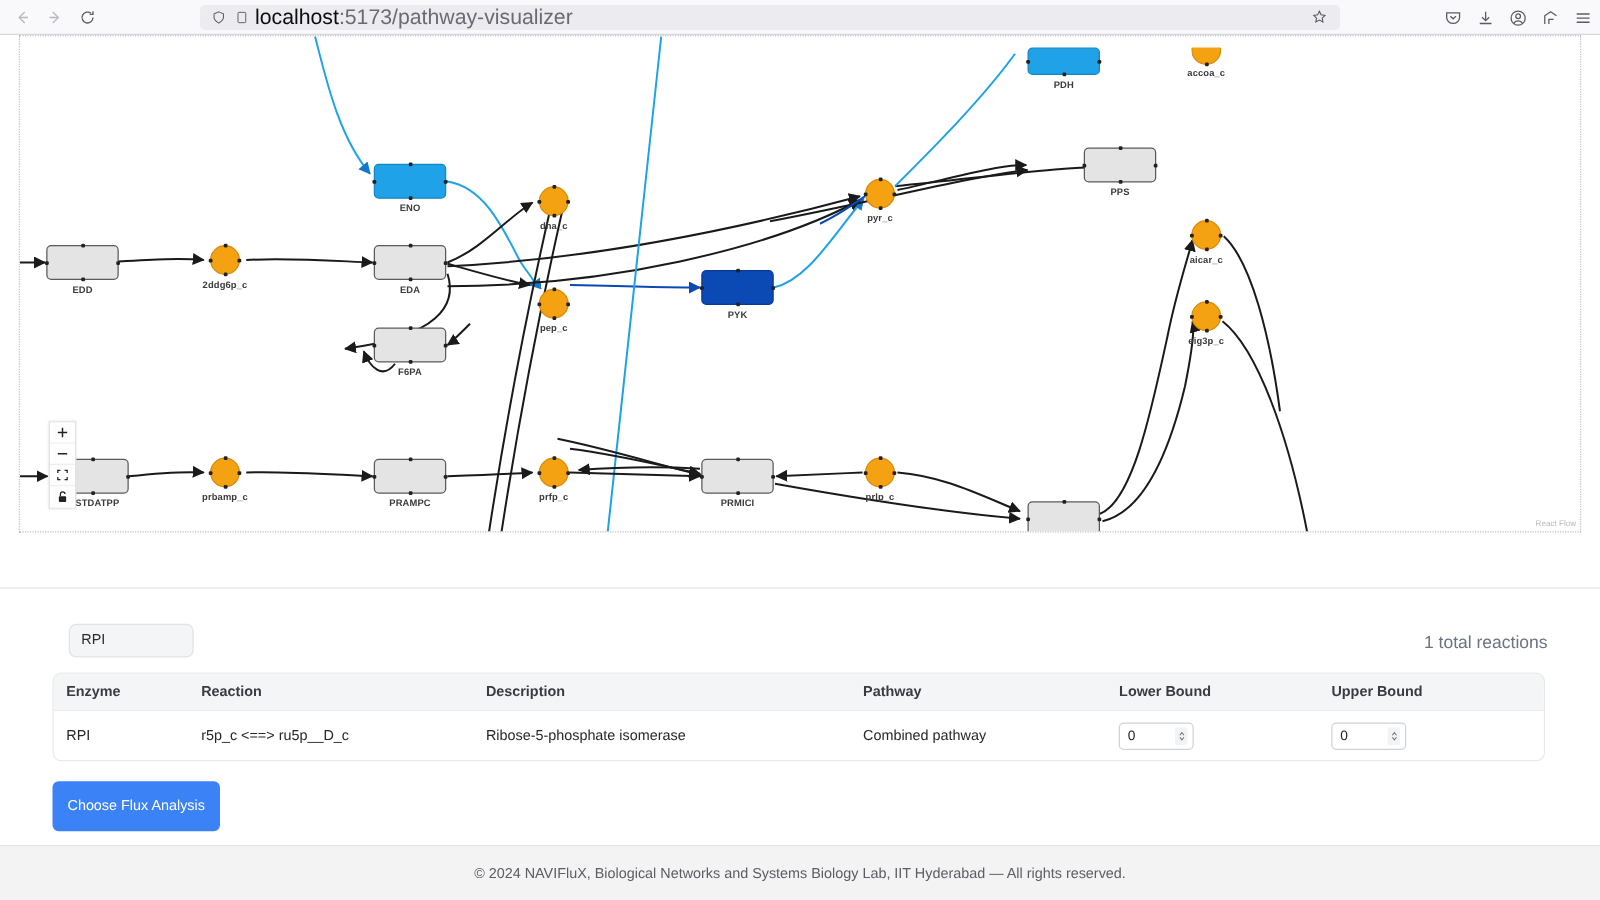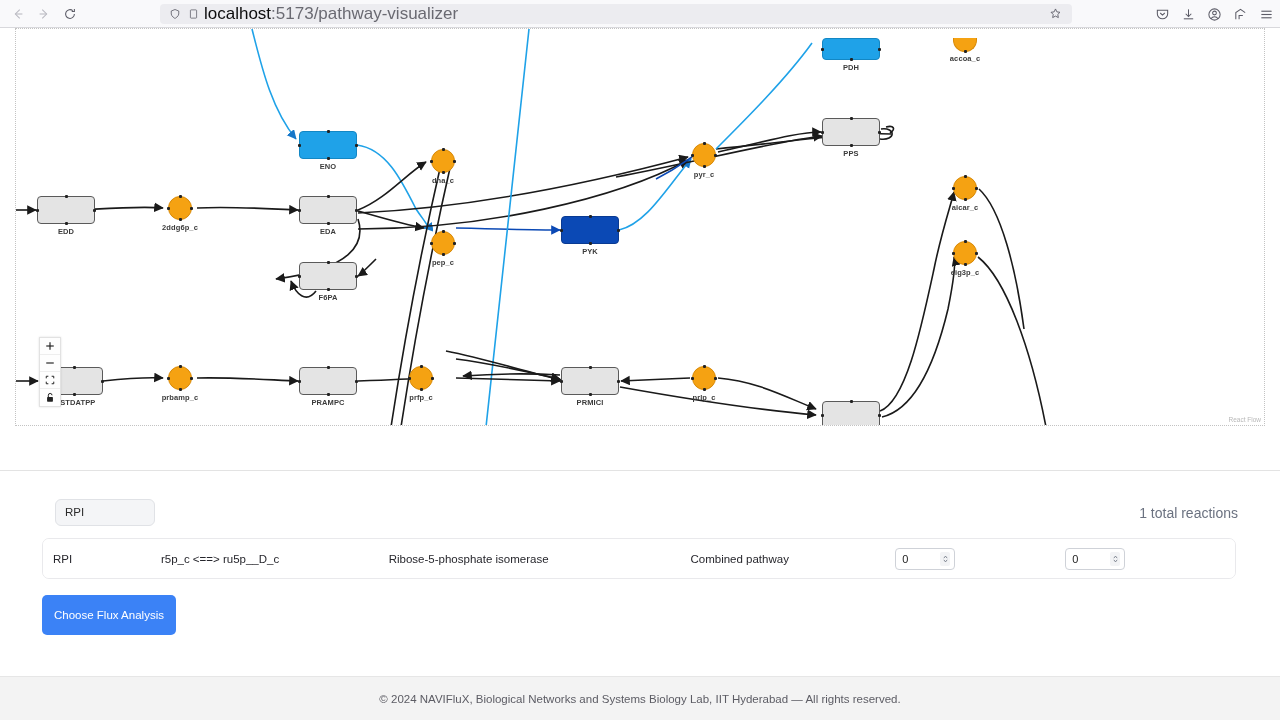--- a/index.html
+++ b/index.html
@@ -497,21 +497,21 @@
     <div class="node" style="left:688px; top:126px;">
       <div class="node-circle">
         <span class="handle h-top"></span>
         <span class="handle h-bottom"></span>
         <span class="handle h-left"></span>
         <span class="handle h-right"></span>
         <span class="node-label">pyr_c</span>
       </div>
     </div>
 
-    <div class="node" style="left:835px; top:103px;">
+    <div class="node" style="left:880px; top:103px;">
       <div class="node-rect">
         <span class="handle h-top"></span>
         <span class="handle h-bottom"></span>
         <span class="handle h-left"></span>
         <span class="handle h-right"></span>
         <span class="node-label">PPS</span>
       </div>
     </div>
 
     <div class="node" style="left:835px; top:20px;">
@@ -573,21 +573,21 @@
     <div class="node" style="left:312px; top:352px;">
       <div class="node-rect">
         <span class="handle h-top"></span>
         <span class="handle h-bottom"></span>
         <span class="handle h-left"></span>
         <span class="handle h-right"></span>
         <span class="node-label">PRAMPC</span>
       </div>
     </div>
 
-    <div class="node" style="left:405px; top:349px;">
+    <div class="node" style="left:427px; top:349px;">
       <div class="node-circle">
         <span class="handle h-top"></span>
         <span class="handle h-bottom"></span>
         <span class="handle h-left"></span>
         <span class="handle h-right"></span>
         <span class="node-label">prfp_c</span>
       </div>
     </div>
 
     <div class="node" style="left:574px; top:352px;">
@@ -654,20 +654,28 @@
 
 <div class="params">
   <div class="params-head">
     <div class="reaction-filter">
       <span>RPI</span>
     </div>
     <span class="total-count">1 total reactions</span>
   </div>
 
   <div class="table">
+    <div class="thead">
+      <div class="th c-enzyme">Enzyme</div>
+      <div class="th c-react">Reaction</div>
+      <div class="th c-desc">Description</div>
+      <div class="th c-path">Pathway</div>
+      <div class="th c-lower">Lower Bound</div>
+      <div class="th c-upper">Upper Bound</div>
+    </div>
     <div class="trow">
       <div class="td c-enzyme">RPI</div>
       <div class="td c-react">r5p_c &lt;==&gt; ru5p__D_c</div>
       <div class="td c-desc">Ribose-5-phosphate isomerase</div>
       <div class="td c-path">Combined pathway</div>
       <div class="td c-lower">
         <div class="num-input">
           <span>0</span>
           <span class="spinner">
             <svg width="7" height="10" viewBox="0 0 8 12" fill="none" stroke="currentColor" stroke-width="1">

